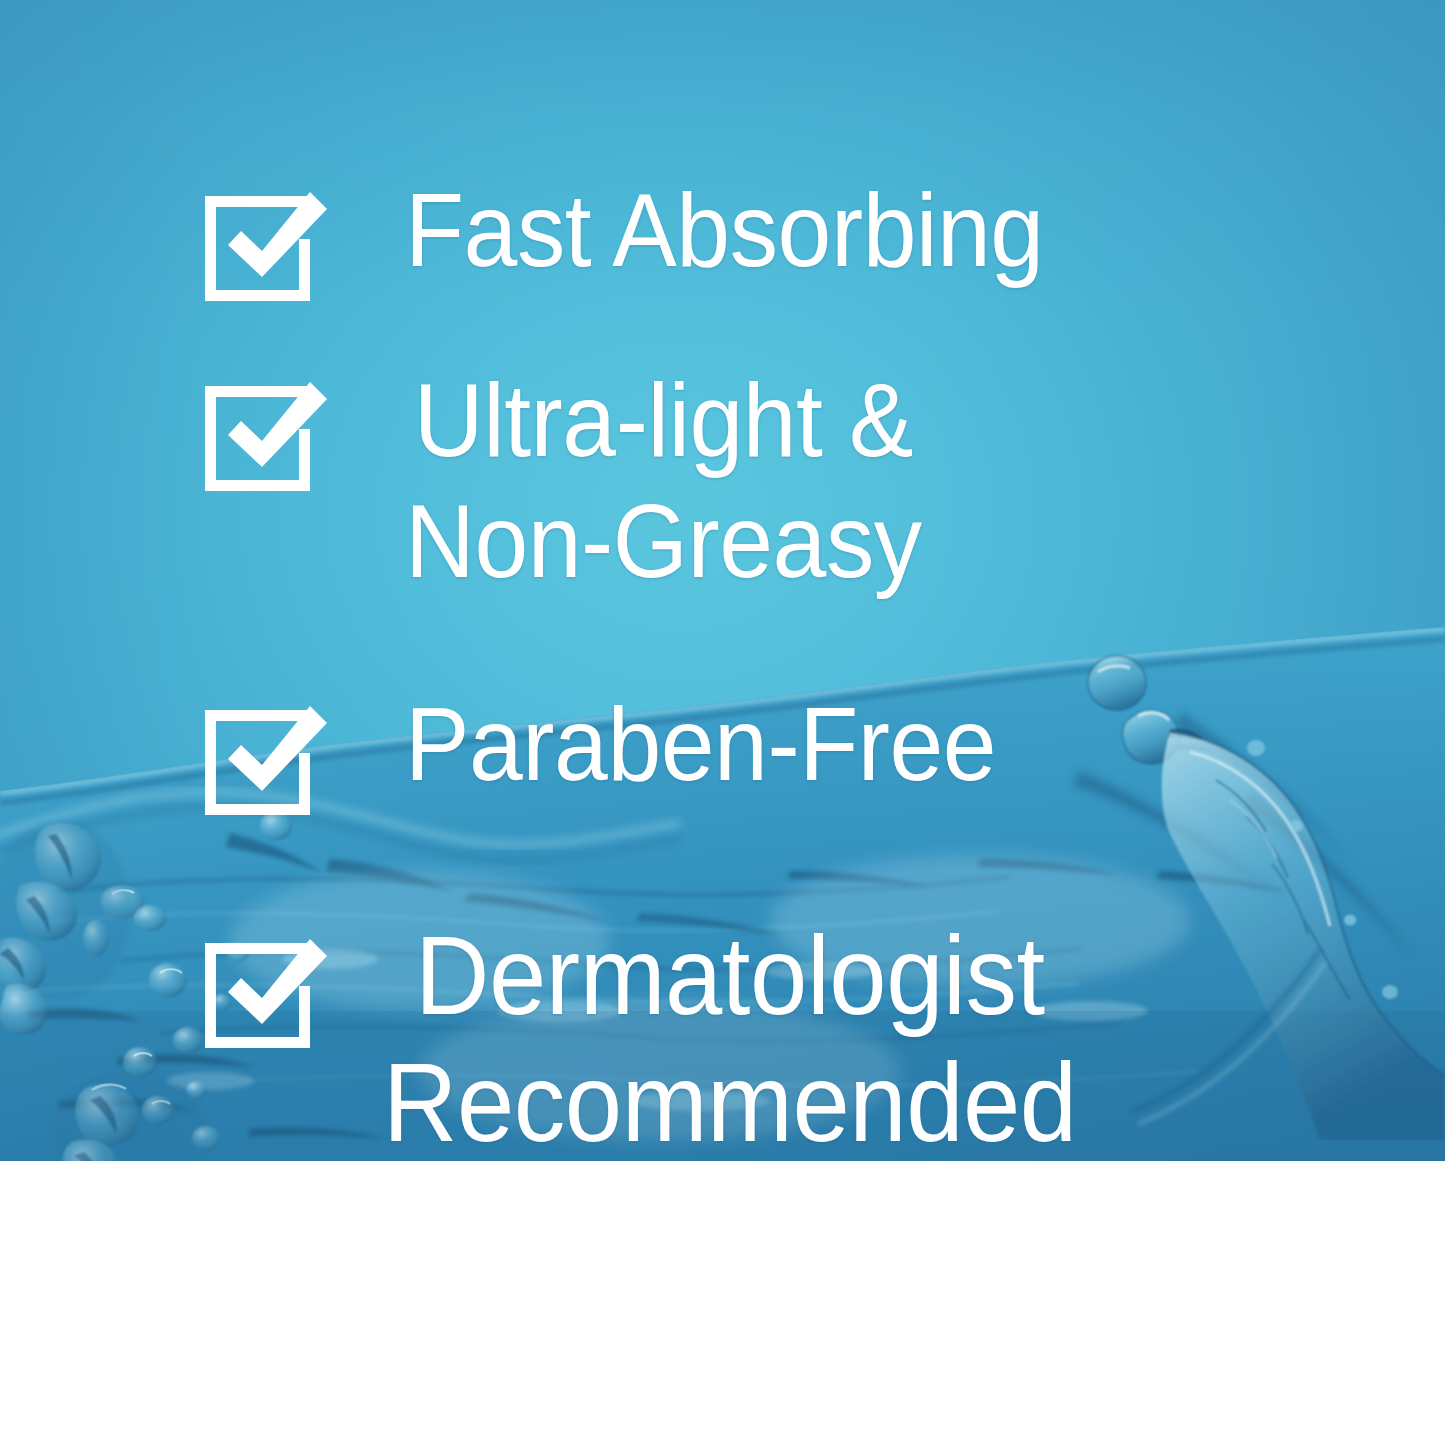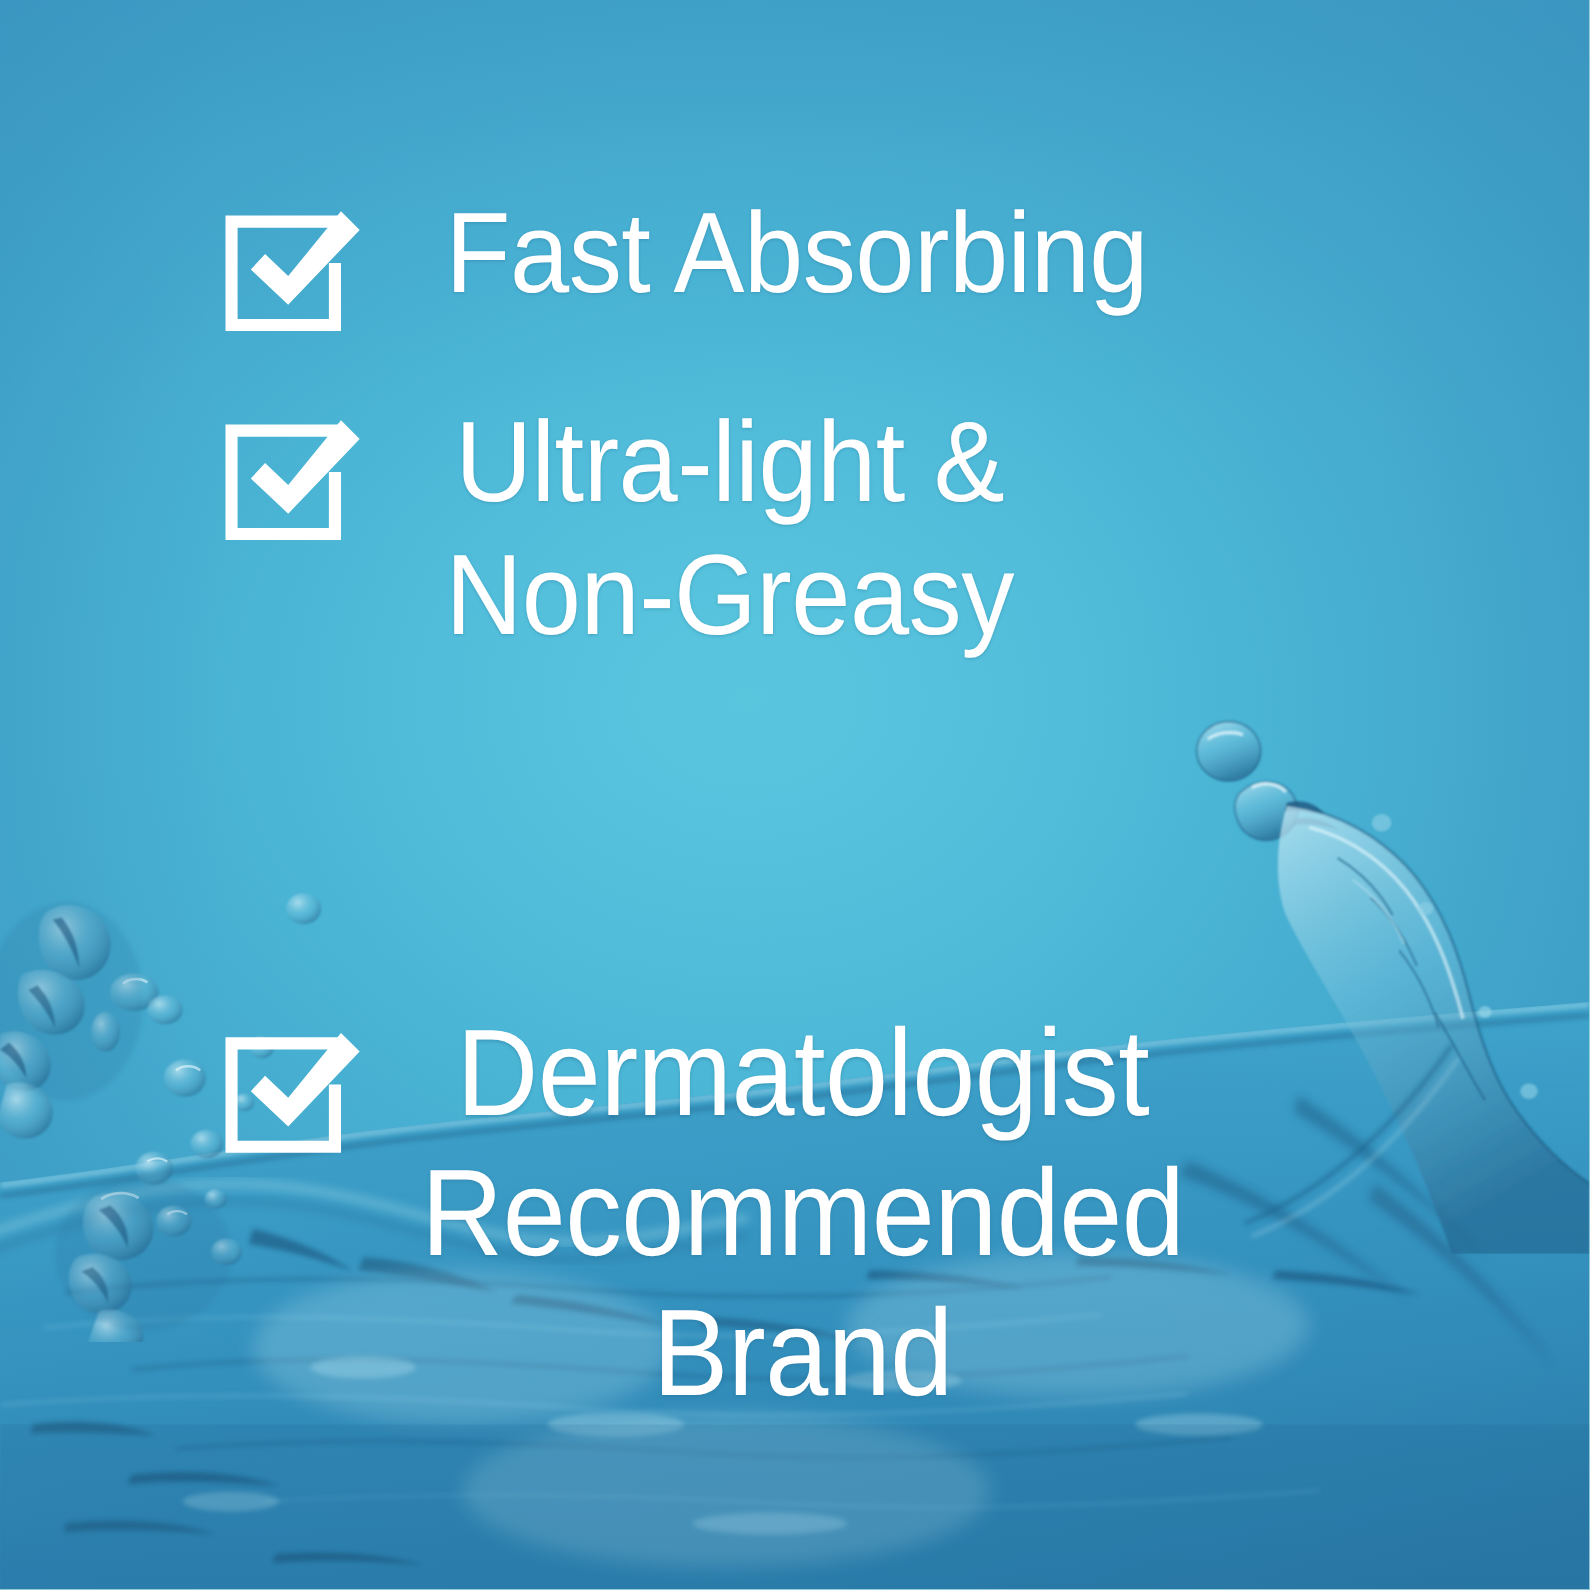--- a/index.html
+++ b/index.html
@@ -3,21 +3,21 @@
 <meta charset="utf-8">
 <style>
   html, body {
     margin: 0;
     padding: 0;
     background: #ffffff;
   }
   #poster {
     position: relative;
     width: 1445px;
-    height: 1445px;
+    height: 1161px;
     overflow: hidden;
     font-family: "Liberation Sans", sans-serif;
     background: #41a0c7;
   }
 
   
   .bg-base {
     position: absolute;
     inset: 0;
     background:
@@ -409,20 +409,29 @@
       <span class="cbox">
         <svg width="132" height="116" viewBox="0 0 132 116" xmlns="http://www.w3.org/2000/svg">
           <path d="M5,9 H108 V20 H16 V103 H99 V52 H110 V114 H5 Z" fill="#ffffff"></path>
           <path d="M110,5 L127,22 L62,90 L28,58 L41,44 L62,64 Z" fill="#ffffff"></path>
         </svg>
       </span>
       <span class="feature-label">Ultra-light &amp;
 Non-Greasy</span>
     </div>
 
+    <div class="feature feature-3">
+      <span class="cbox">
+        <svg width="132" height="116" viewBox="0 0 132 116" xmlns="http://www.w3.org/2000/svg">
+          <path d="M5,9 H108 V20 H16 V103 H99 V52 H110 V114 H5 Z" fill="#ffffff"></path>
+          <path d="M110,5 L127,22 L62,90 L28,58 L41,44 L62,64 Z" fill="#ffffff"></path>
+        </svg>
+      </span>
+      <span class="feature-label">Paraben-Free</span>
+    </div>
 
     <div class="feature feature-4">
       <span class="cbox">
         <svg width="132" height="116" viewBox="0 0 132 116" xmlns="http://www.w3.org/2000/svg">
           <path d="M5,9 H108 V20 H16 V103 H99 V52 H110 V114 H5 Z" fill="#ffffff"></path>
           <path d="M110,5 L127,22 L62,90 L28,58 L41,44 L62,64 Z" fill="#ffffff"></path>
         </svg>
       </span>
       <span class="feature-label">Dermatologist
 Recommended

